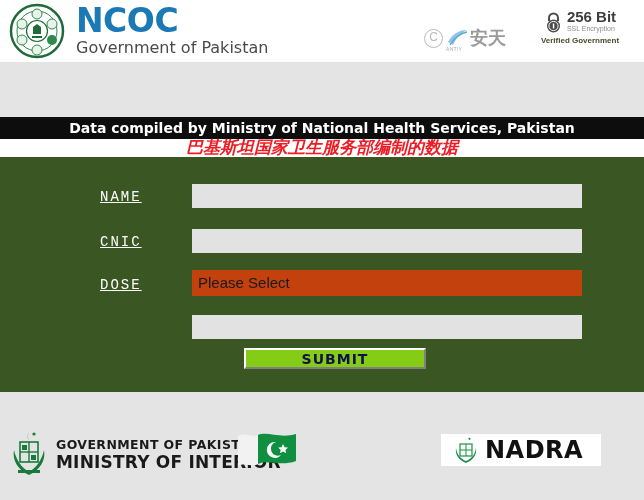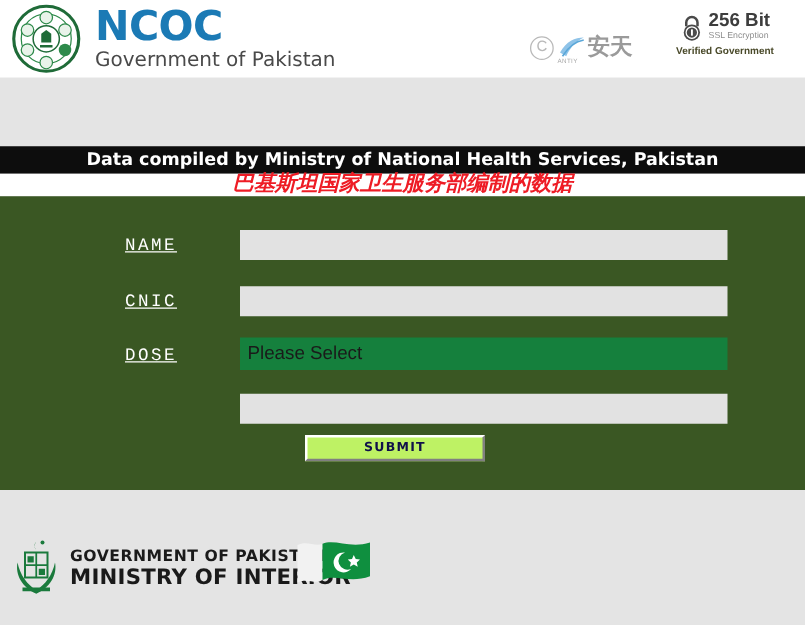--- a/index.html
+++ b/index.html
@@ -203,39 +203,39 @@
     color: #111111;
     padding: 0 4px;
     box-sizing: border-box;
     font-family: "Liberation Sans", sans-serif;
   }
   .select-field {
     position: absolute;
     left: 192px;
     width: 390px;
     height: 26px;
-    background: #15803d;
+    background: #c2410c;
     border: none;
     font-size: 15px;
     color: #1a1a1a;
     line-height: 26px;
     padding-left: 6px;
     box-sizing: border-box;
     font-family: "Liberation Sans", sans-serif;
   }
   .submit-btn {
     position: absolute;
     left: 244px; top: 348px;
-    width: 144px; height: 21px;
-    background: #bef264;
+    width: 182px; height: 21px;
+    background: #84cc16;
     border-top: 2px solid #ffffff;
     border-left: 2px solid #ffffff;
     border-right: 2px solid #808080;
     border-bottom: 2px solid #808080;
-    font-size: 10px;
+    font-size: 14px;
     font-weight: bold;
     color: #10104a;
     letter-spacing: 1px;
     cursor: pointer;
     font-family: "DejaVu Sans", sans-serif;
   }
 
   
   .yellow-bar {
     position: absolute;
@@ -417,14 +417,27 @@
 
   <div class="pk-flag">
     <svg viewBox="0 0 62 42" width="62" height="42">
       <path d="M2 6 C10 2, 16 8, 22 5 L22 34 C16 38, 10 32, 2 36 Z" fill="#f2f2f2"></path>
       <path d="M22 5 C32 1, 44 9, 60 4 L60 31 C44 37, 32 29, 22 34 Z" fill="#0f8f3f"></path>
       <path d="M40 12 a7 7 0 1 0 5 13 a8 8 0 1 1 -5 -13 z" fill="#ffffff"></path>
       <path d="M47 14 l1.6 3.2 l3.4 .4 l-2.6 2.3 l.8 3.4 l-3.2 -1.8 l-3.1 1.8 l.8 -3.4 l-2.5 -2.3 l3.4 -.4 z" fill="#ffffff"></path>
     </svg>
   </div>
 
+  <div class="nadra-box">
+    <div class="nadra-emblem">
+      <svg viewBox="0 0 26 28" width="26" height="28">
+        <path d="M13 2 a4 4 0 0 0 0 5 a3.4 3.4 0 0 1 0 -5 z" fill="#1a8f45"></path>
+        <circle cx="16.5" cy="2.8" r="1.1" fill="#1a8f45"></circle>
+        <rect x="7" y="8" width="12" height="12" fill="none" stroke="#1a8f45" stroke-width="1.2"></rect>
+        <line x1="13" y1="8" x2="13" y2="20" stroke="#1a8f45" stroke-width="1"></line>
+        <line x1="7" y1="14" x2="19" y2="14" stroke="#1a8f45" stroke-width="1"></line>
+        <path d="M3 12 C2 19, 6 24, 13 27 C20 24, 24 19, 23 12 C22 19, 18 23, 13 25 C8 23, 4 19, 3 12 z" fill="#1a8f45"></path>
+      </svg>
+    </div>
+    <div class="nadra-text">NADRA</div>
+  </div>
 
 </div>
 
 </body></html>

